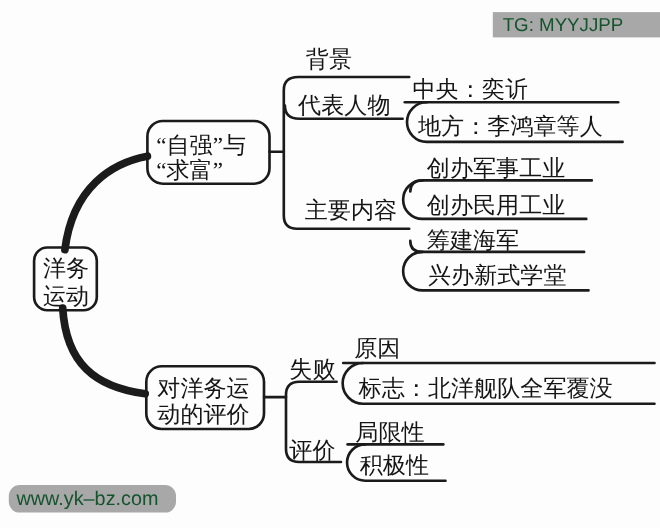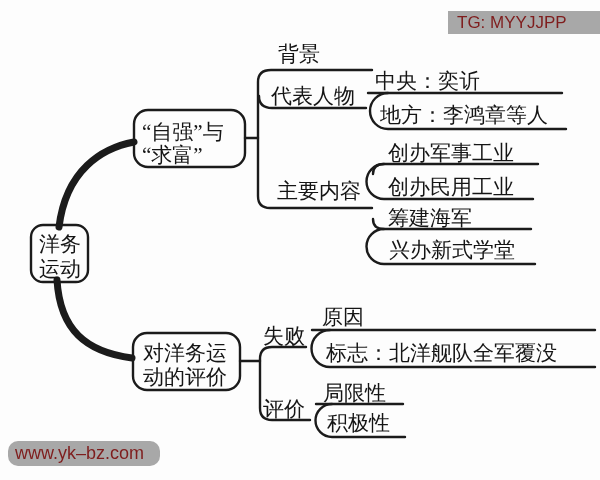--- a/index.html
+++ b/index.html
@@ -12,21 +12,21 @@
     fill:none;stroke:#1b1b1b;stroke-width:2.4;
     stroke-linecap:round;stroke-linejoin:round;
   }
   svg.diagram path.thick{stroke-width:7;}
   svg.diagram text{
     fill:#151515;font-size:21px;
     font-family:"Liberation Serif","DejaVu Serif",serif;
   }
   svg.diagram text.mid{text-anchor:middle;}
   .badge{
-    position:absolute;background:#a8a8a8;color:#7f1d1d;
+    position:absolute;background:#a8a8a8;color:#14532d;
     font-family:"Liberation Sans","DejaVu Sans",sans-serif;
     white-space:nowrap;overflow:hidden;
   }
   .badge.tg{left:448px;top:11px;width:152px;height:23px;
     font-size:17px;line-height:23px;padding-left:9px;box-sizing:border-box;}
   .badge.site{left:8px;top:441px;width:152px;height:25px;
     font-size:18px;line-height:25px;padding-left:7px;box-sizing:border-box;border-radius:10px;}
 </style>
 </head>
 <body>

